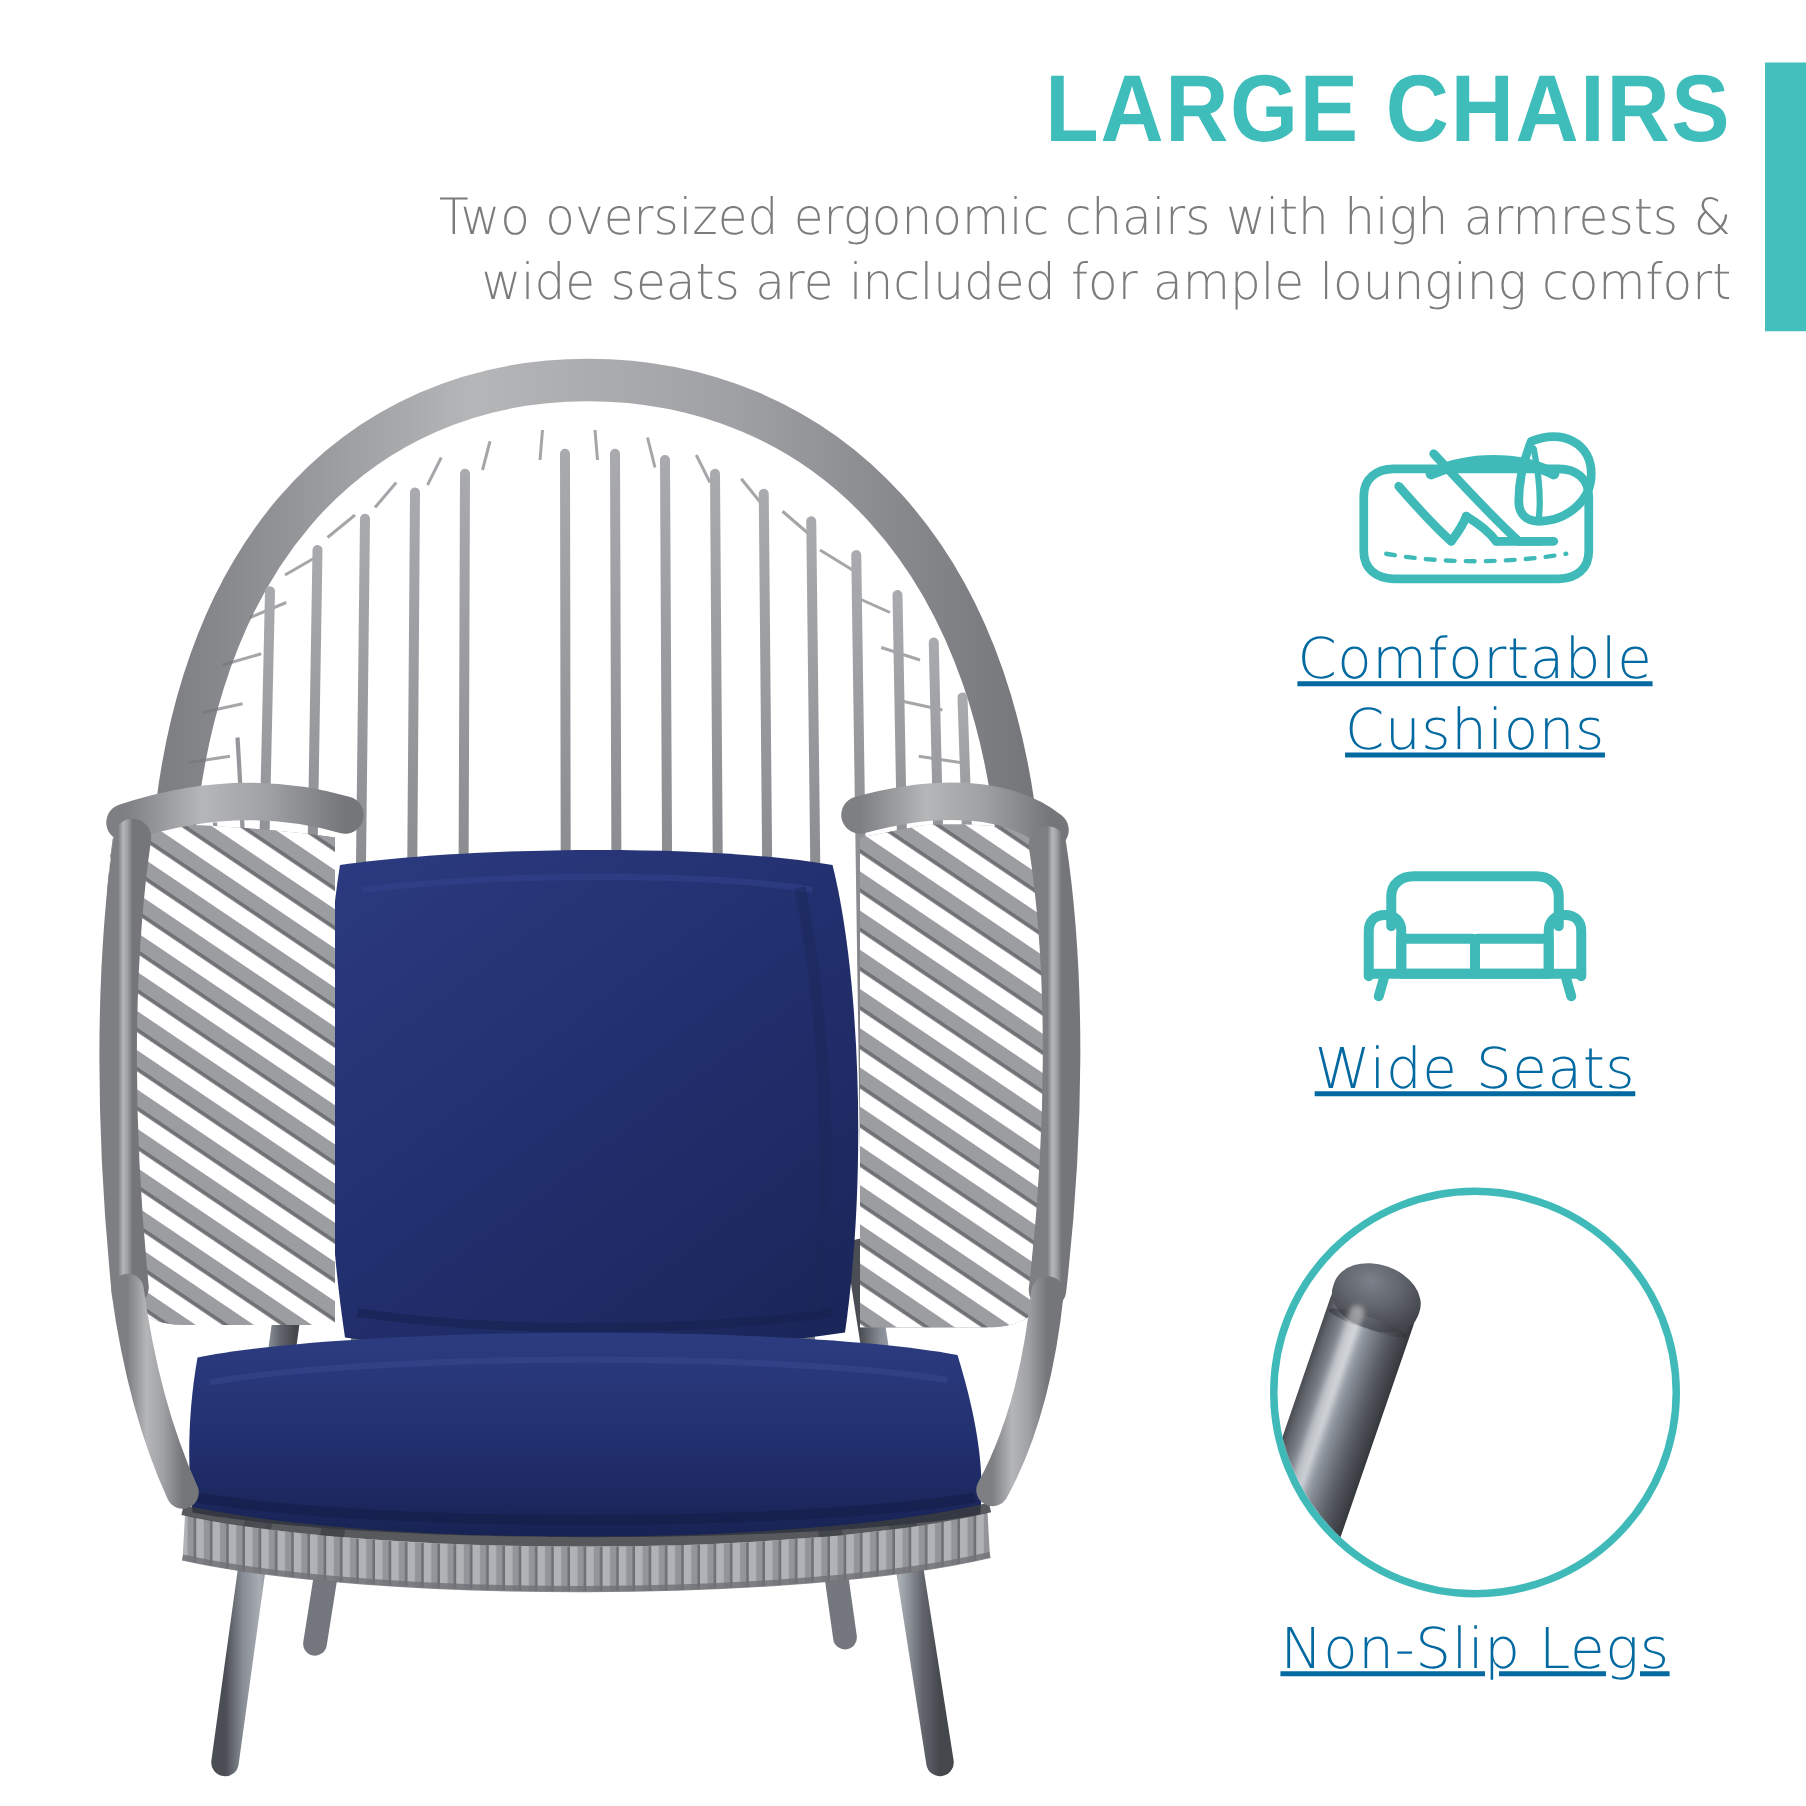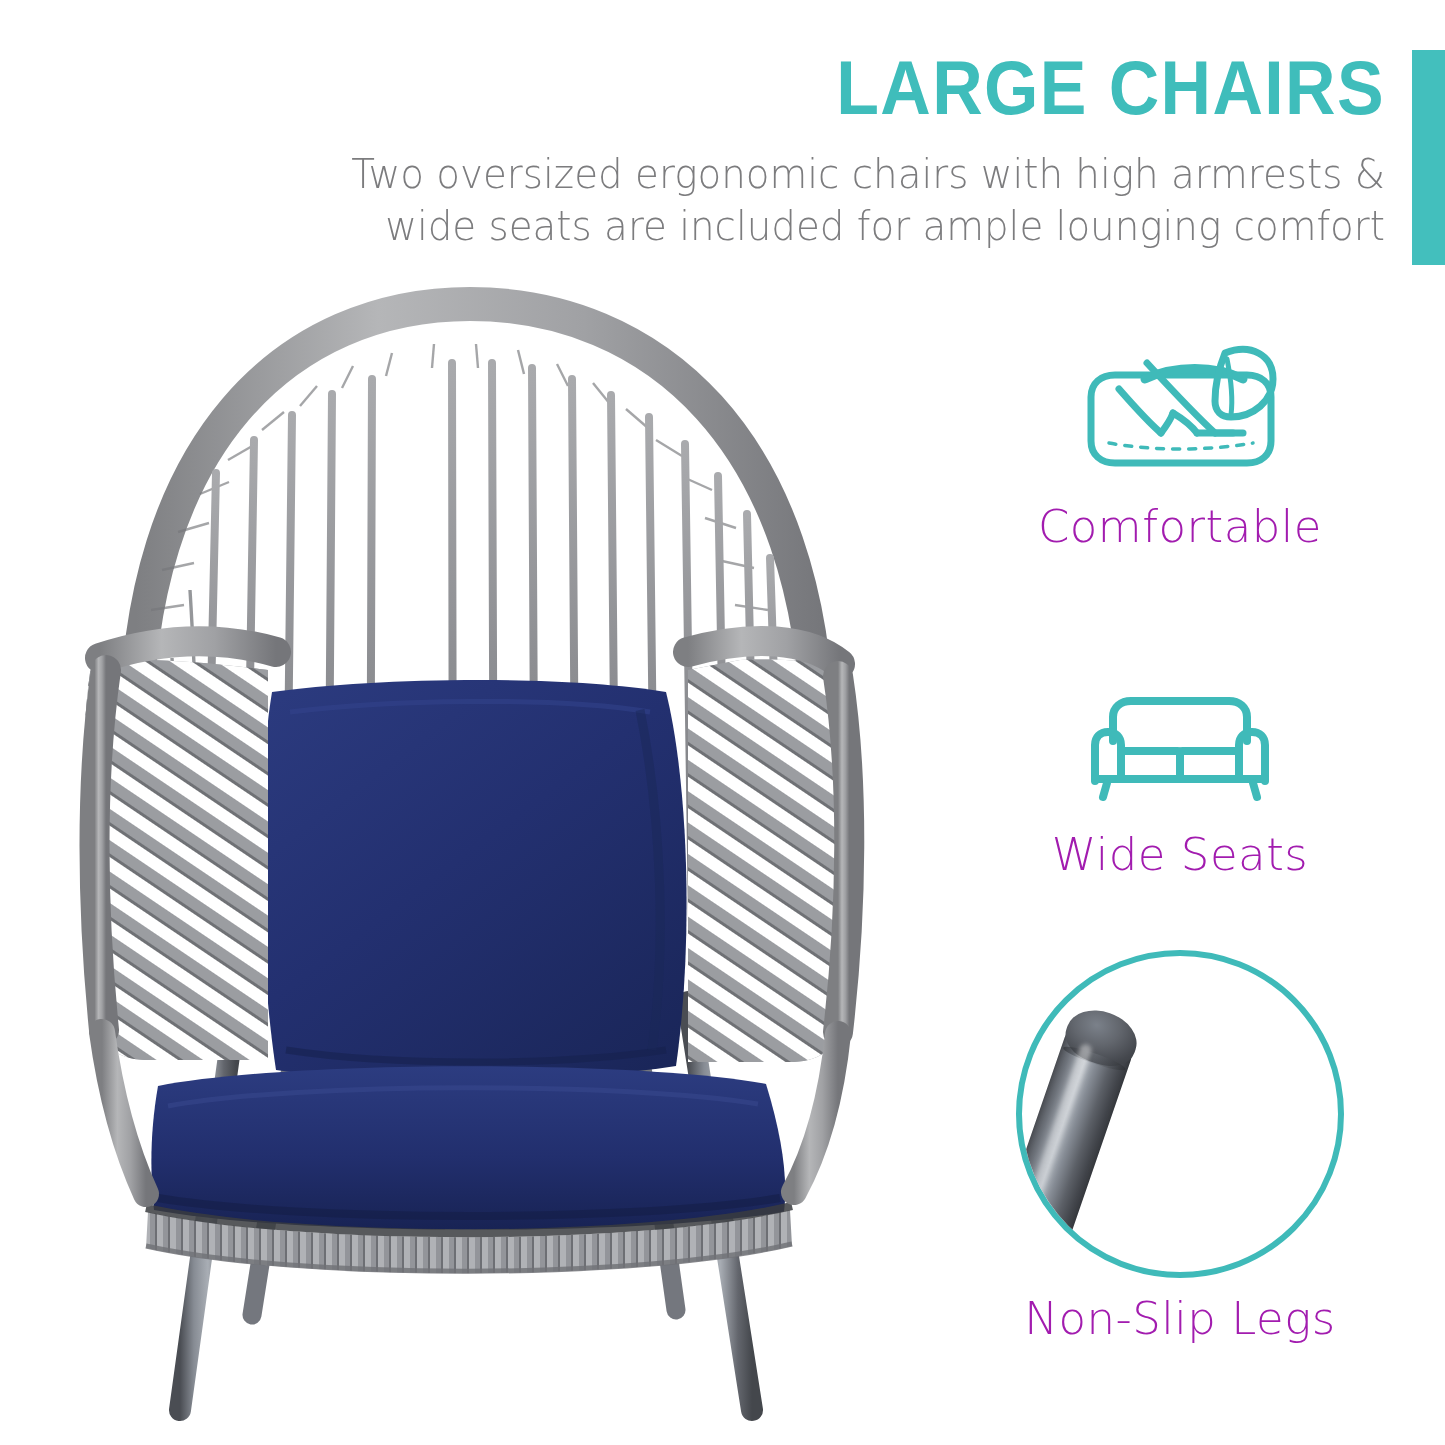--- a/index.html
+++ b/index.html
@@ -31,23 +31,24 @@
     font-size:40px; line-height:52px;
     font-weight:300;
     font-family:"DejaVu Sans", sans-serif;
     transform:scaleX(0.97); transform-origin:right center;
   }
   .subhead .ln { display:block; }
 
   
   .feature { position:absolute; text-align:center; }
   .feature-label {
-    color:#a21caf; font-weight:300;
+    color:#0369a1; font-weight:300;
     font-family:"DejaVu Sans", sans-serif;
     letter-spacing:0.5px;
+    text-decoration:underline;
   }
 
   #feat-cushions { left:960px; top:330px; width:440px; }
   #feat-cushions .icon-wrap { height:150px; display:flex; align-items:center; justify-content:center; }
   #feat-cushions .feature-label { font-size:45px; line-height:57px; margin-top:18px; }
 
   #feat-seats { left:960px; top:680px; width:440px; }
   #feat-seats .icon-wrap { height:130px; display:flex; align-items:center; justify-content:center; }
   #feat-seats .feature-label { font-size:45px; line-height:57px; margin-top:16px; }
 
@@ -337,20 +338,21 @@
           <path d="M152 24 C156 44 158 64 156 80" stroke-width="5"></path>
         </g>
 
         <g stroke="#3fbab9" stroke-width="3.5" stroke-linecap="round" stroke-dasharray="7 9" fill="none">
           <path d="M34 108 C78 116 132 116 178 108"></path>
         </g>
       </svg>
     </div>
     <div class="feature-label">
       <span>Comfortable</span><br>
+      <span>Cushions</span>
     </div>
   </div>
 
   <div class="feature" id="feat-legs">
     <div class="circle-inset">
       <div class="leg-photo">
         <div class="leg-shaft">
           <div class="leg-cap"></div>
           <div class="leg-cap-seam"></div>
           <div class="leg-highlight"></div>

